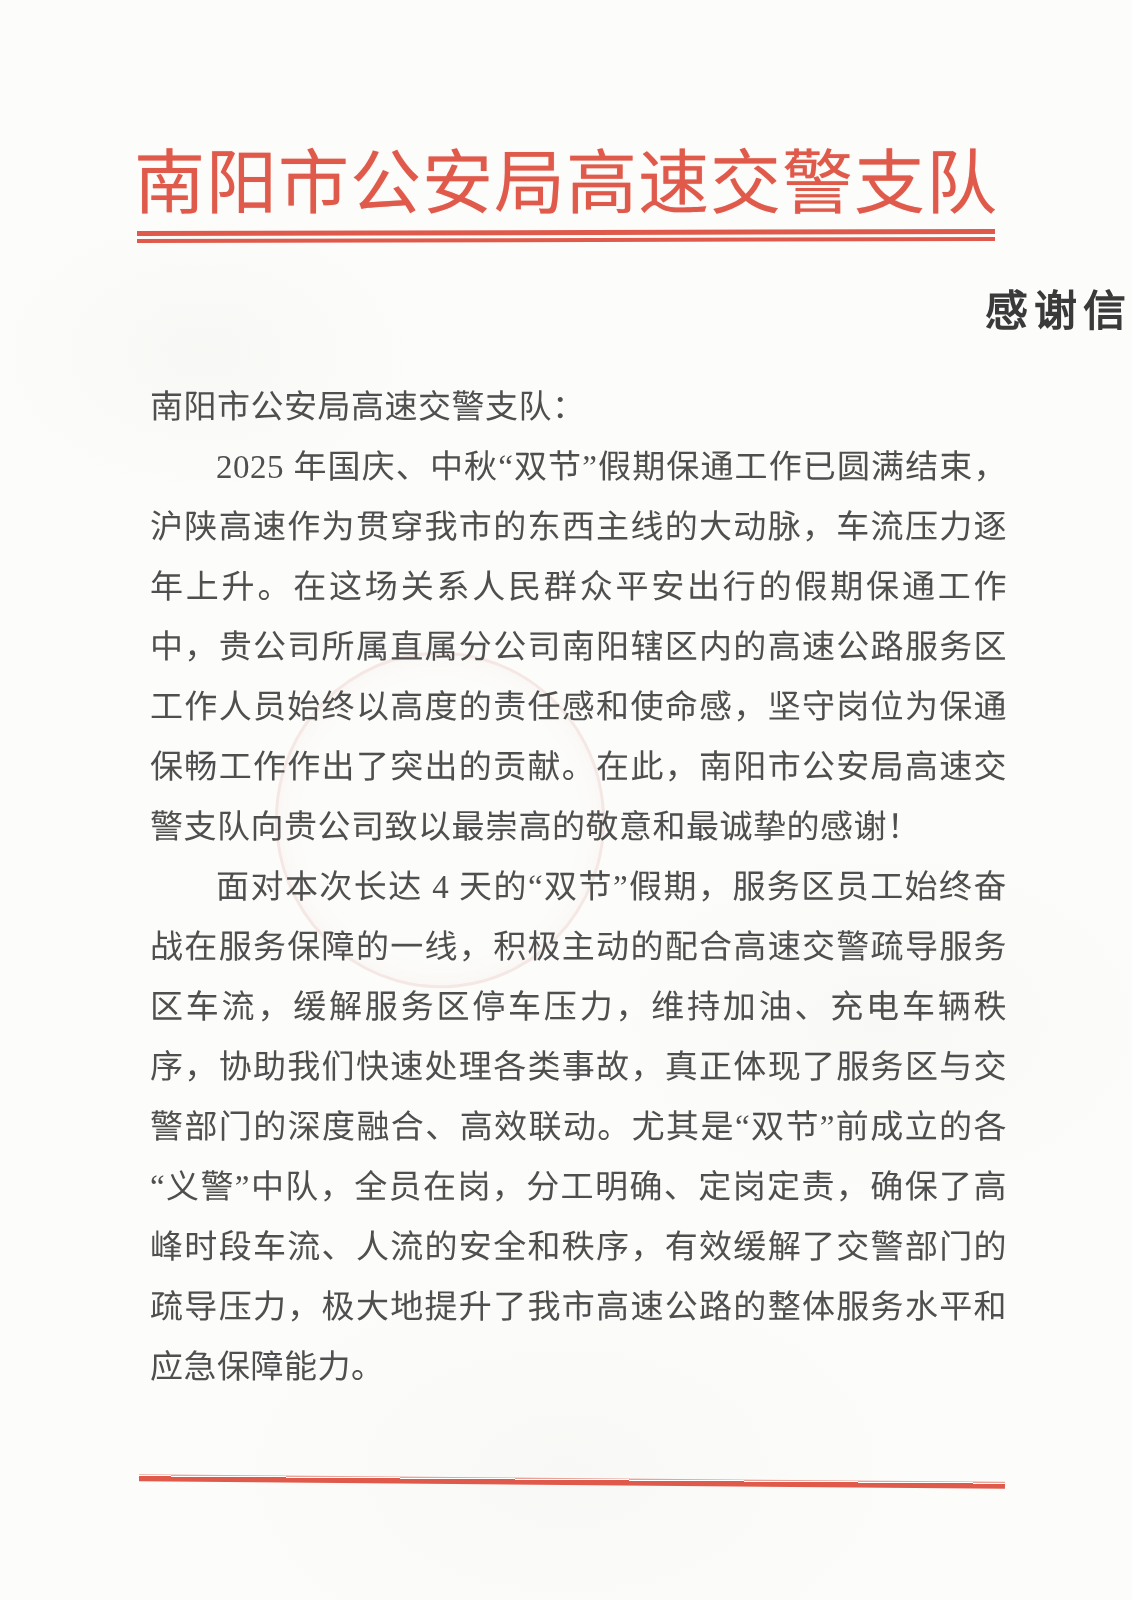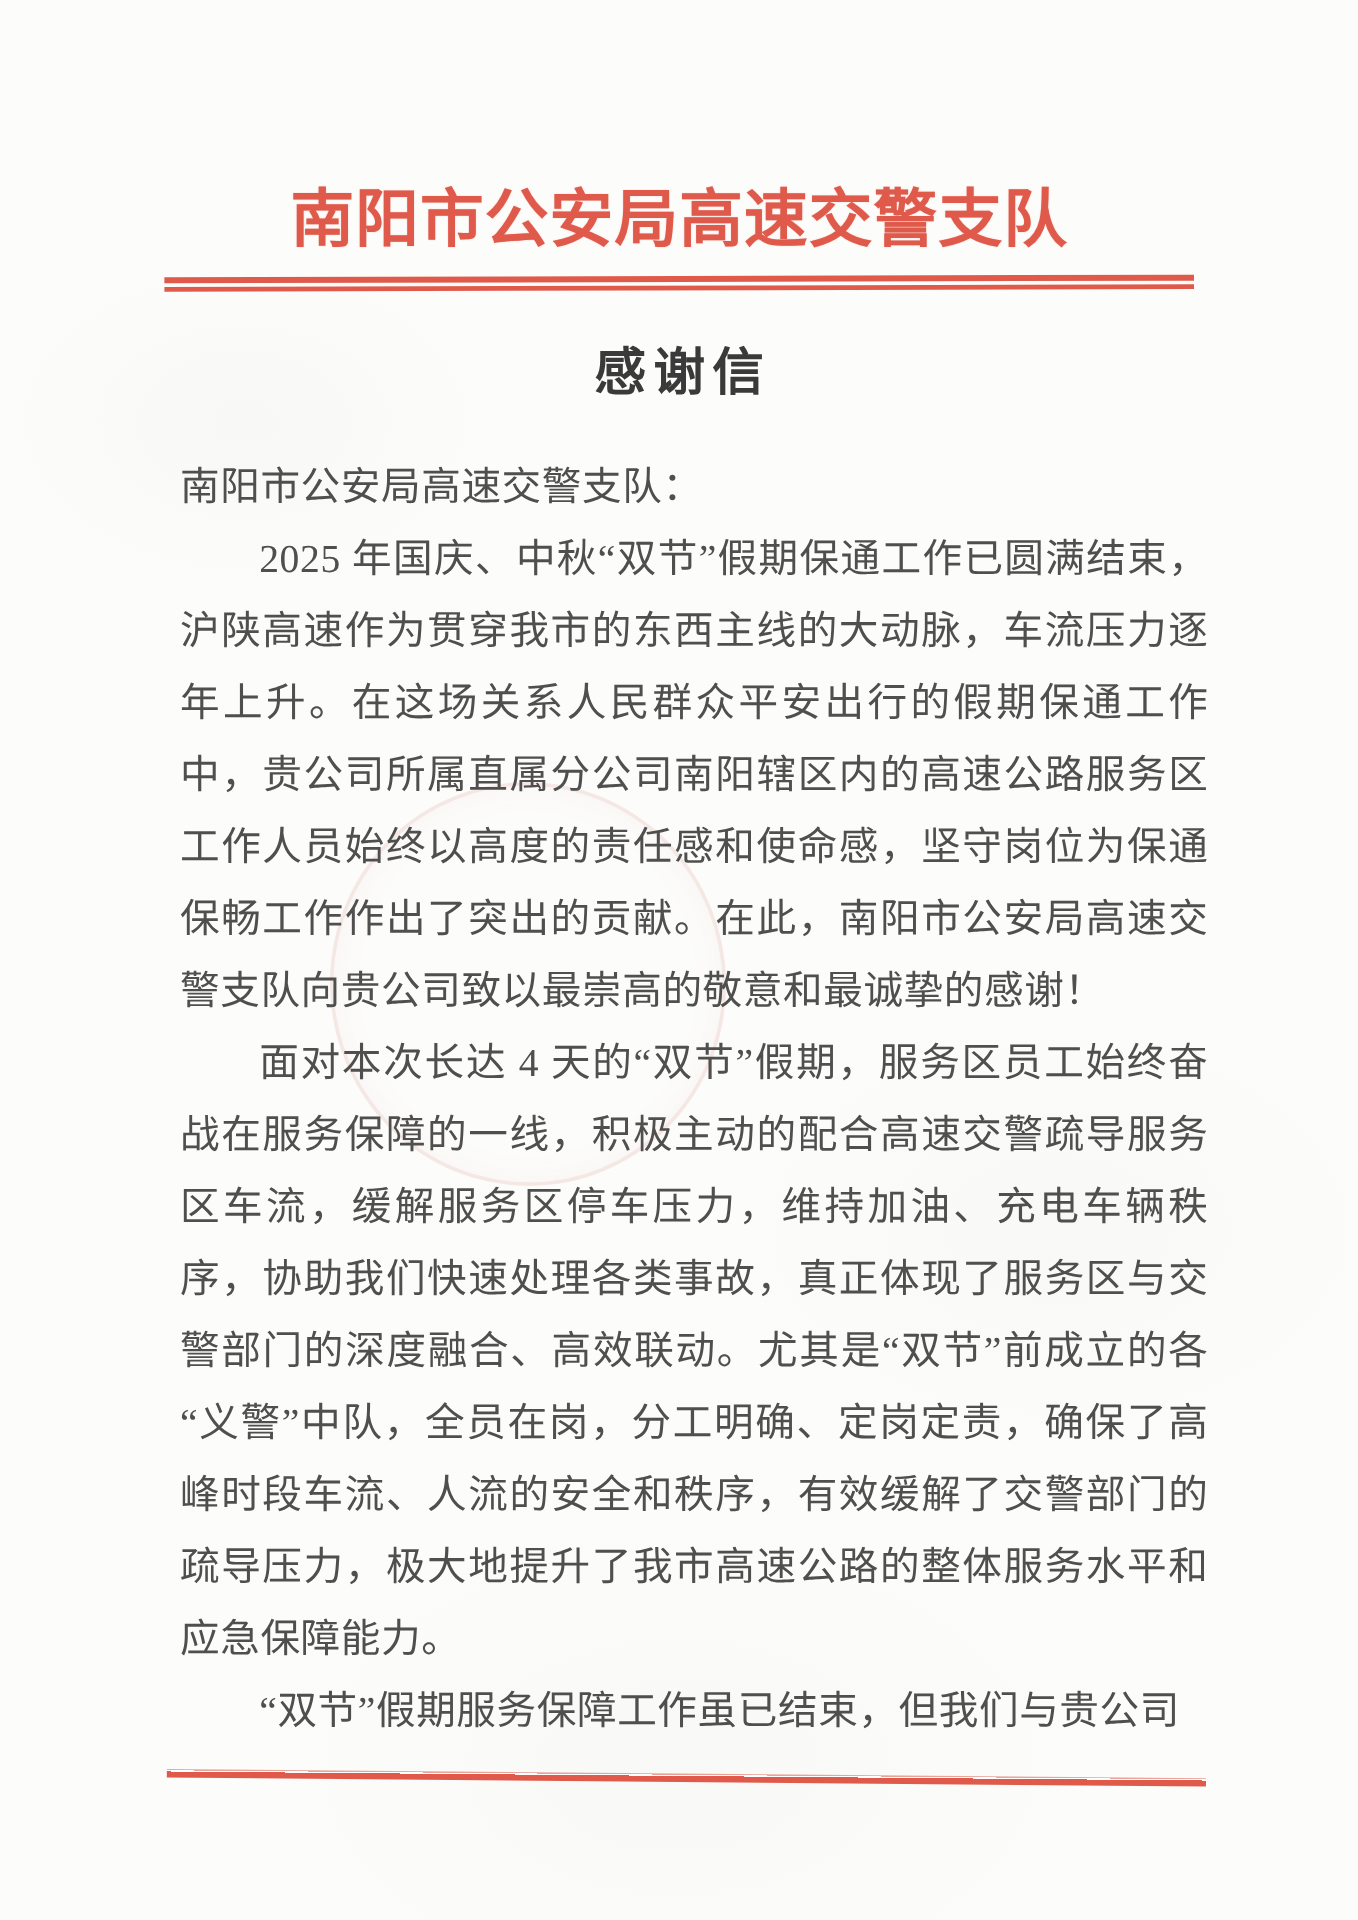--- a/index.html
+++ b/index.html
@@ -25,41 +25,41 @@
       radial-gradient(ellipse 400px 260px at 78% 64%, rgba(180,180,175,0.05), transparent 70%),
       radial-gradient(ellipse 500px 300px at 50% 92%, rgba(180,180,175,0.05), transparent 70%);
   }
 
   
   .letterhead {
     padding-top: 142px;
     text-align: center;
   }
   .org-name {
-    font-size: 53px;
+    font-size: 71px;
     line-height: 84px;
-    font-weight: 700;
+    font-weight: 400;
     letter-spacing: 1px;
     color: var(--red);
     text-shadow: 0 0 1px rgba(223, 90, 75, 0.45);
     white-space: nowrap;
   }
   .double-rule {
     width: 858px;
     height: 12px;
     margin: 4px auto 0;
     border-top: 5px solid var(--red);
     border-bottom: 4px solid var(--red);
     transform: rotate(-0.15deg);
   }
 
   
   .letter-title {
     margin-top: 46px;
-    text-align: center;
+    text-align: right;
     font-size: 43px;
     line-height: 48px;
     font-weight: 700;
     letter-spacing: 6px;
     color: var(--title-ink);
     text-indent: 6px; 
   }
 
   
   .letter-body {
@@ -115,18 +115,17 @@
   </header>
 
   <h1 class="letter-title">感谢信</h1>
 
   <div class="seal-bleed"></div>
 
   <main class="letter-body">
     <p class="salutation">南阳市公安局高速交警支队：</p>
     <p class="para">2025 年国庆、中秋“双节”假期保通工作已圆满结束，沪陕高速作为贯穿我市的东西主线的大动脉，车流压力逐年上升。在这场关系人民群众平安出行的假期保通工作中，贵公司所属直属分公司南阳辖区内的高速公路服务区工作人员始终以高度的责任感和使命感，坚守岗位为保通保畅工作作出了突出的贡献。在此，南阳市公安局高速交警支队向贵公司致以最崇高的敬意和最诚挚的感谢！</p>
     <p class="para">面对本次长达 4 天的“双节”假期，服务区员工始终奋战在服务保障的一线，积极主动的配合高速交警疏导服务区车流，缓解服务区停车压力，维持加油、充电车辆秩序，协助我们快速处理各类事故，真正体现了服务区与交警部门的深度融合、高效联动。尤其是“双节”前成立的各“义警”中队，全员在岗，分工明确、定岗定责，确保了高峰时段车流、人流的安全和秩序，有效缓解了交警部门的疏导压力，极大地提升了我市高速公路的整体服务水平和应急保障能力。</p>
-    <p class="para">“双节”假期服务保障工作虽已结束，但我们与贵公司</p>
   </main>
 
   <div class="footer-rule"></div>
 
 </div>
 
 </body></html>

